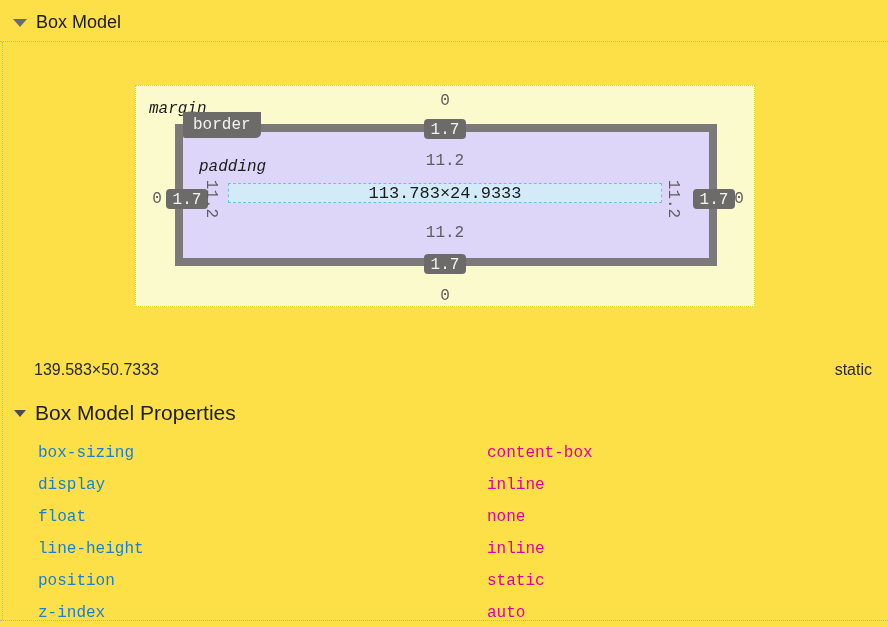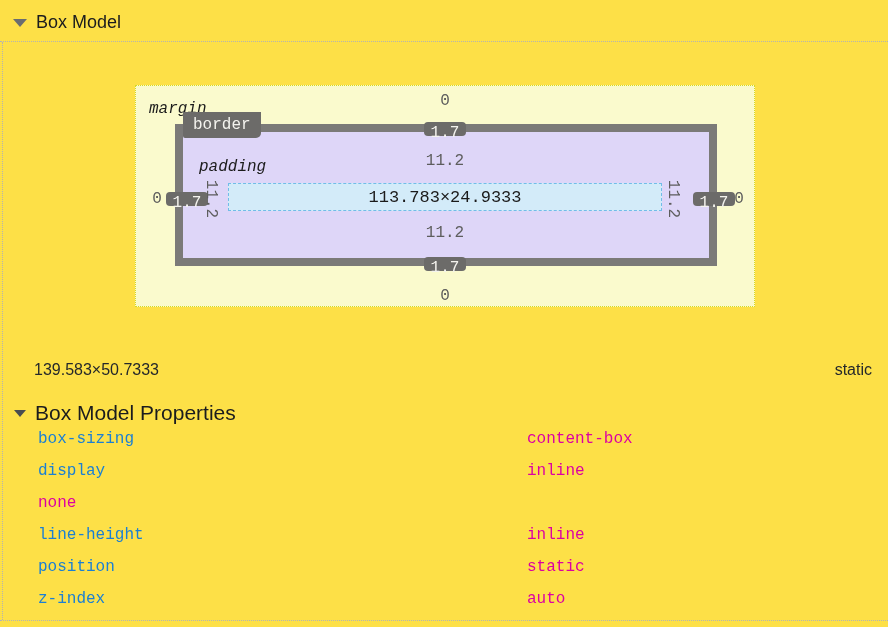--- a/index.html
+++ b/index.html
@@ -22,45 +22,45 @@
   .mono{font-family:"Liberation Mono",monospace;}
 
   
   .margin-box{position:absolute;left:135px;top:85px;width:620px;height:222px;
       box-sizing:border-box;background:var(--margin-fill,#fafacd);
       border:1px dotted var(--margin-border,#d4d926);}
   .border-box{position:absolute;left:175px;top:124px;width:542px;height:142px;
       box-sizing:border-box;background:var(--border-fill,#7b7a78);}
   .padding-box{position:absolute;left:8px;top:8px;right:8px;bottom:8px;
       background:var(--padding-fill,#ded6f8);}
-  .content-box{position:absolute;left:228px;top:183px;width:434px;height:28px;
+  .content-box{position:absolute;left:228px;top:183px;width:434px;height:20px;
       box-sizing:border-box;background:var(--content-fill,#d3ebf9);
       border:1px dashed var(--content-border,#71bce8);
       display:flex;align-items:center;justify-content:center;
       font-size:17px;color:#1b1b1b;}
 
   .region-label{position:absolute;font-size:16px;color:#1b1b1b;font-style:italic;}
   .border-label-badge{position:absolute;left:183px;top:112px;height:26px;line-height:26px;
       padding:0 10px;background:var(--badge-fill,#6c6b69);color:#f4f3ee;
       font-size:16px;border-radius:0 0 5px 2px;}
 
   .dim-value{position:absolute;transform:translate(-50%,-50%);
       font-size:16px;color:#5d5d5d;white-space:nowrap;}
   .dim-value.vert{transform:translate(-50%,-50%) rotate(90deg);}
-  .badge{position:absolute;width:42px;height:14px;line-height:22px;transform:translate(-50%,-50%);
+  .badge{position:absolute;width:42px;height:20px;line-height:22px;transform:translate(-50%,-50%);
       background:var(--badge-fill,#6c6b69);color:#f4f3ee;font-size:16px;
       text-align:center;border-radius:4px;}
 
   
   .summary-dims{position:absolute;left:34px;top:361px;font-size:16px;color:#25282b;}
   .summary-pos{position:absolute;right:16px;top:361px;font-size:16px;color:#25282b;}
 
   
   .props{position:absolute;left:38px;top:430px;right:10px;}
-  .prop-row{display:flex;height:32px;align-items:flex-start;font-size:16px;gap:40px;}
+  .prop-row{display:flex;height:32px;align-items:flex-end;font-size:16px;}
   .prop-name{width:449px;color:var(--property-name,#1a7fd4);}
   .prop-value{color:var(--property-value,#dc00a3);}
 </style>
 </head>
 <body>
 
 <div id="app">
 
   <div class="section-header" style="left:13px;top:12px;">
     <span class="tri"></span>
@@ -108,20 +108,21 @@
   <div class="props mono">
     <div class="prop-row">
       <span class="prop-name">box-sizing</span>
       <span class="prop-value">content-box</span>
     </div>
     <div class="prop-row">
       <span class="prop-name">display</span>
       <span class="prop-value">inline</span>
     </div>
     <div class="prop-row">
+      <span class="prop-name">float</span>
       <span class="prop-value">none</span>
     </div>
     <div class="prop-row">
       <span class="prop-name">line-height</span>
       <span class="prop-value">inline</span>
     </div>
     <div class="prop-row">
       <span class="prop-name">position</span>
       <span class="prop-value">static</span>
     </div>

